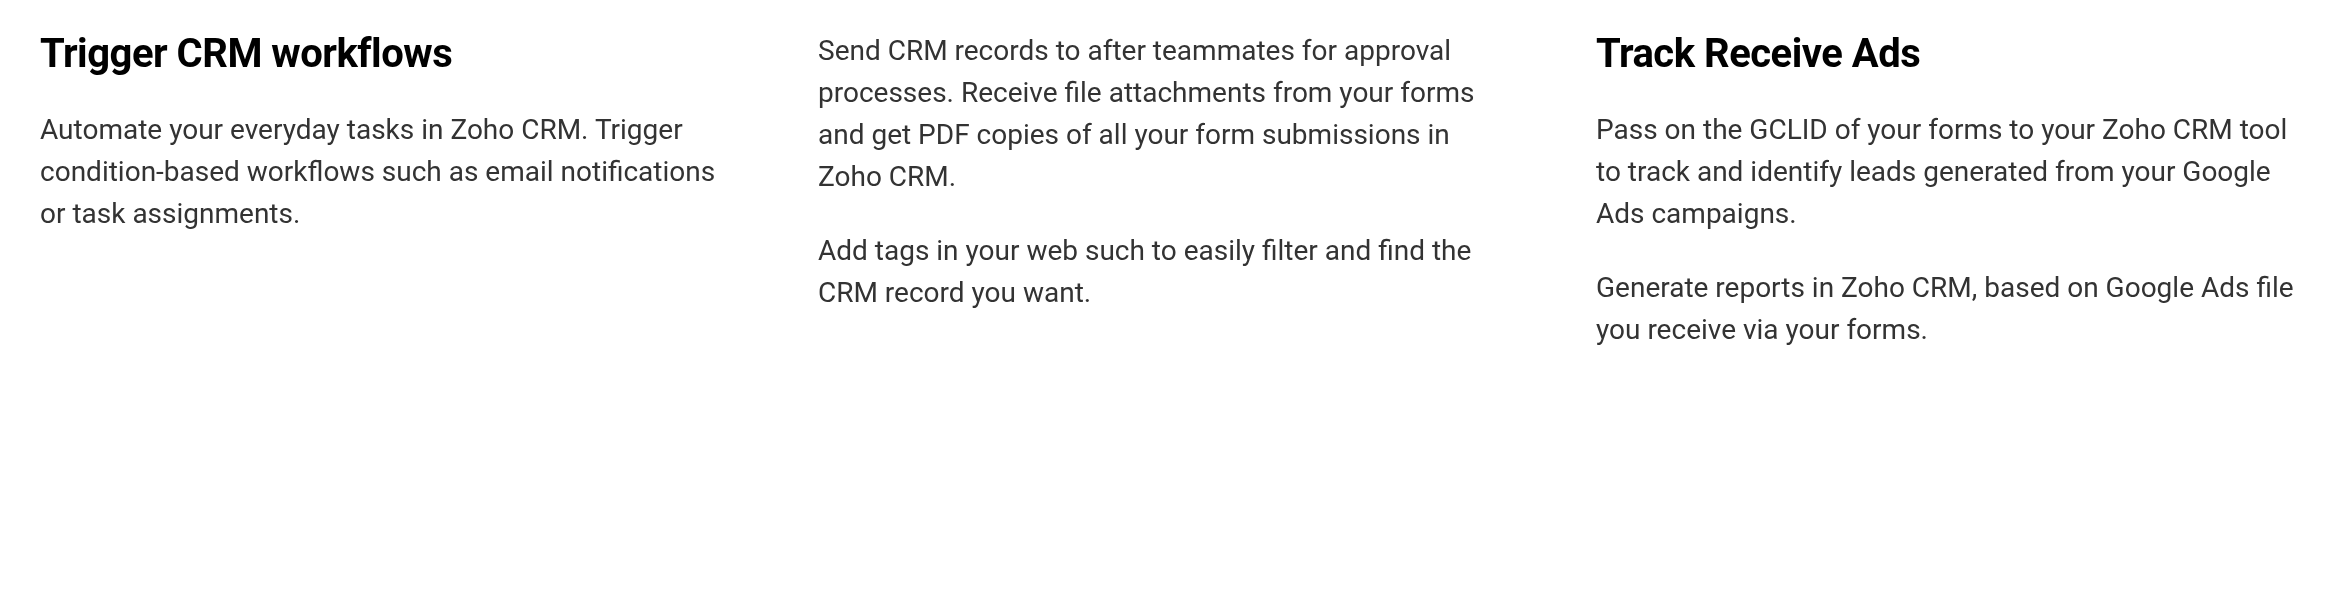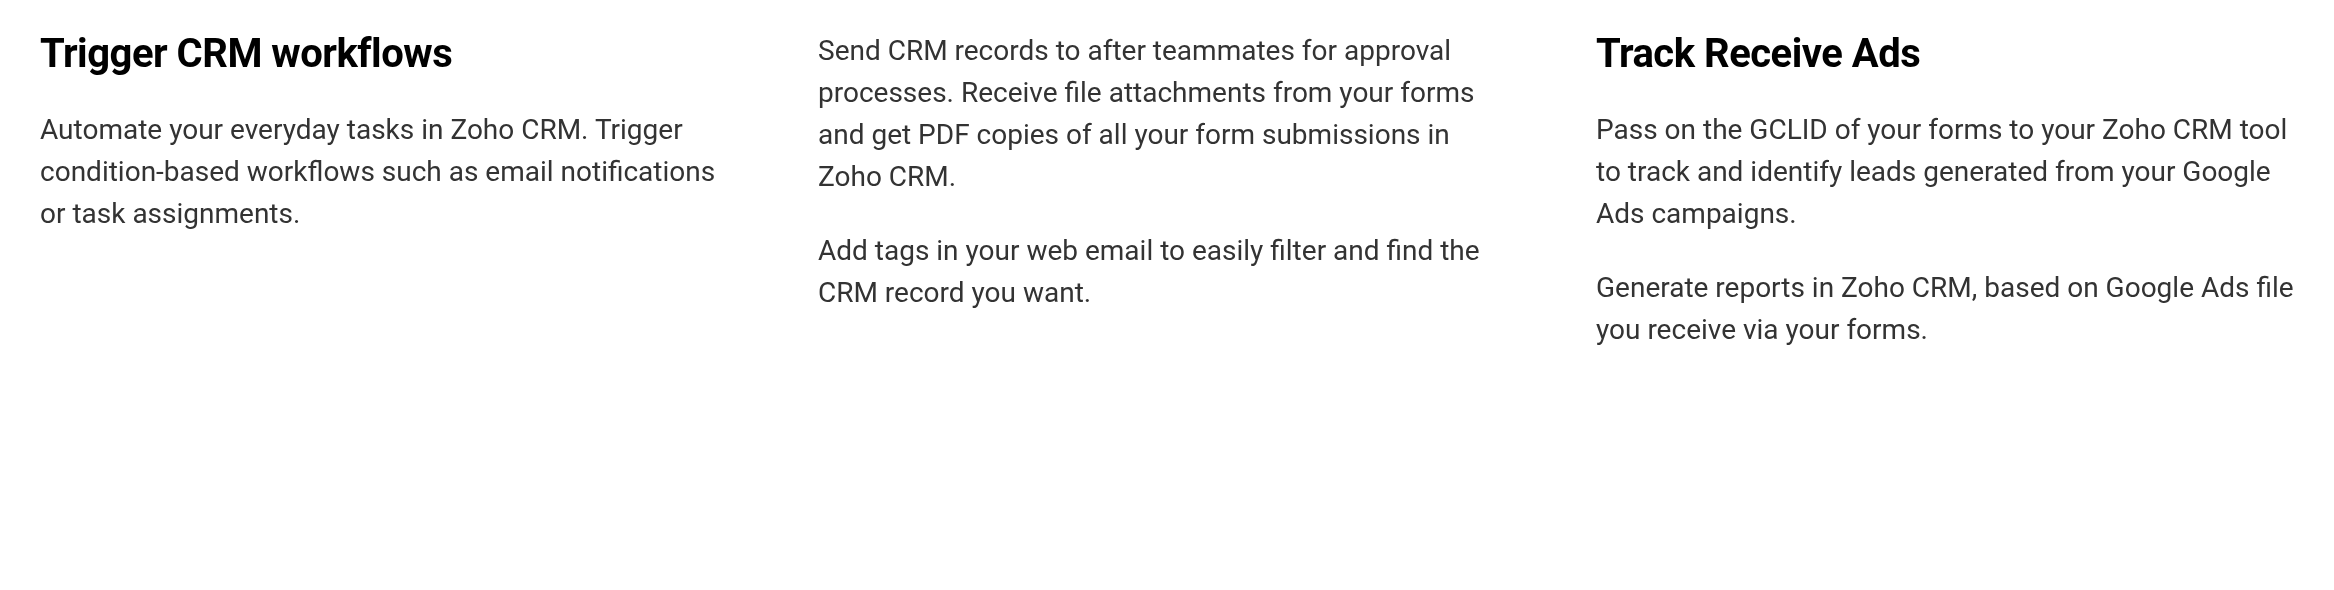--- a/index.html
+++ b/index.html
@@ -42,20 +42,20 @@
 </head>
 <body>
 
 <div class="columns">
   <div class="column">
     <h2 class="column-heading">Trigger CRM workflows</h2>
     <p class="column-paragraph">Automate your everyday tasks in Zoho CRM. Trigger condition-based workflows such as email notifications or task assignments.</p>
   </div>
   <div class="column">
     <p class="column-paragraph">Send CRM records to after teammates for approval processes. Receive file attachments from your forms and get PDF copies of all your form submissions in Zoho CRM.</p>
-    <p class="column-paragraph">Add tags in your web email to easily filter and find the CRM record you want.</p>
+    <p class="column-paragraph">Add tags in your web such to easily filter and find the CRM record you want.</p>
   </div>
   <div class="column">
     <h2 class="column-heading">Track Receive Ads</h2>
     <p class="column-paragraph">Pass on the GCLID of your forms to your Zoho CRM tool to track and identify leads generated from your Google Ads campaigns.</p>
     <p class="column-paragraph">Generate reports in Zoho CRM, based on Google Ads file you receive via your forms.</p>
   </div>
 </div>
 
 </body></html>

